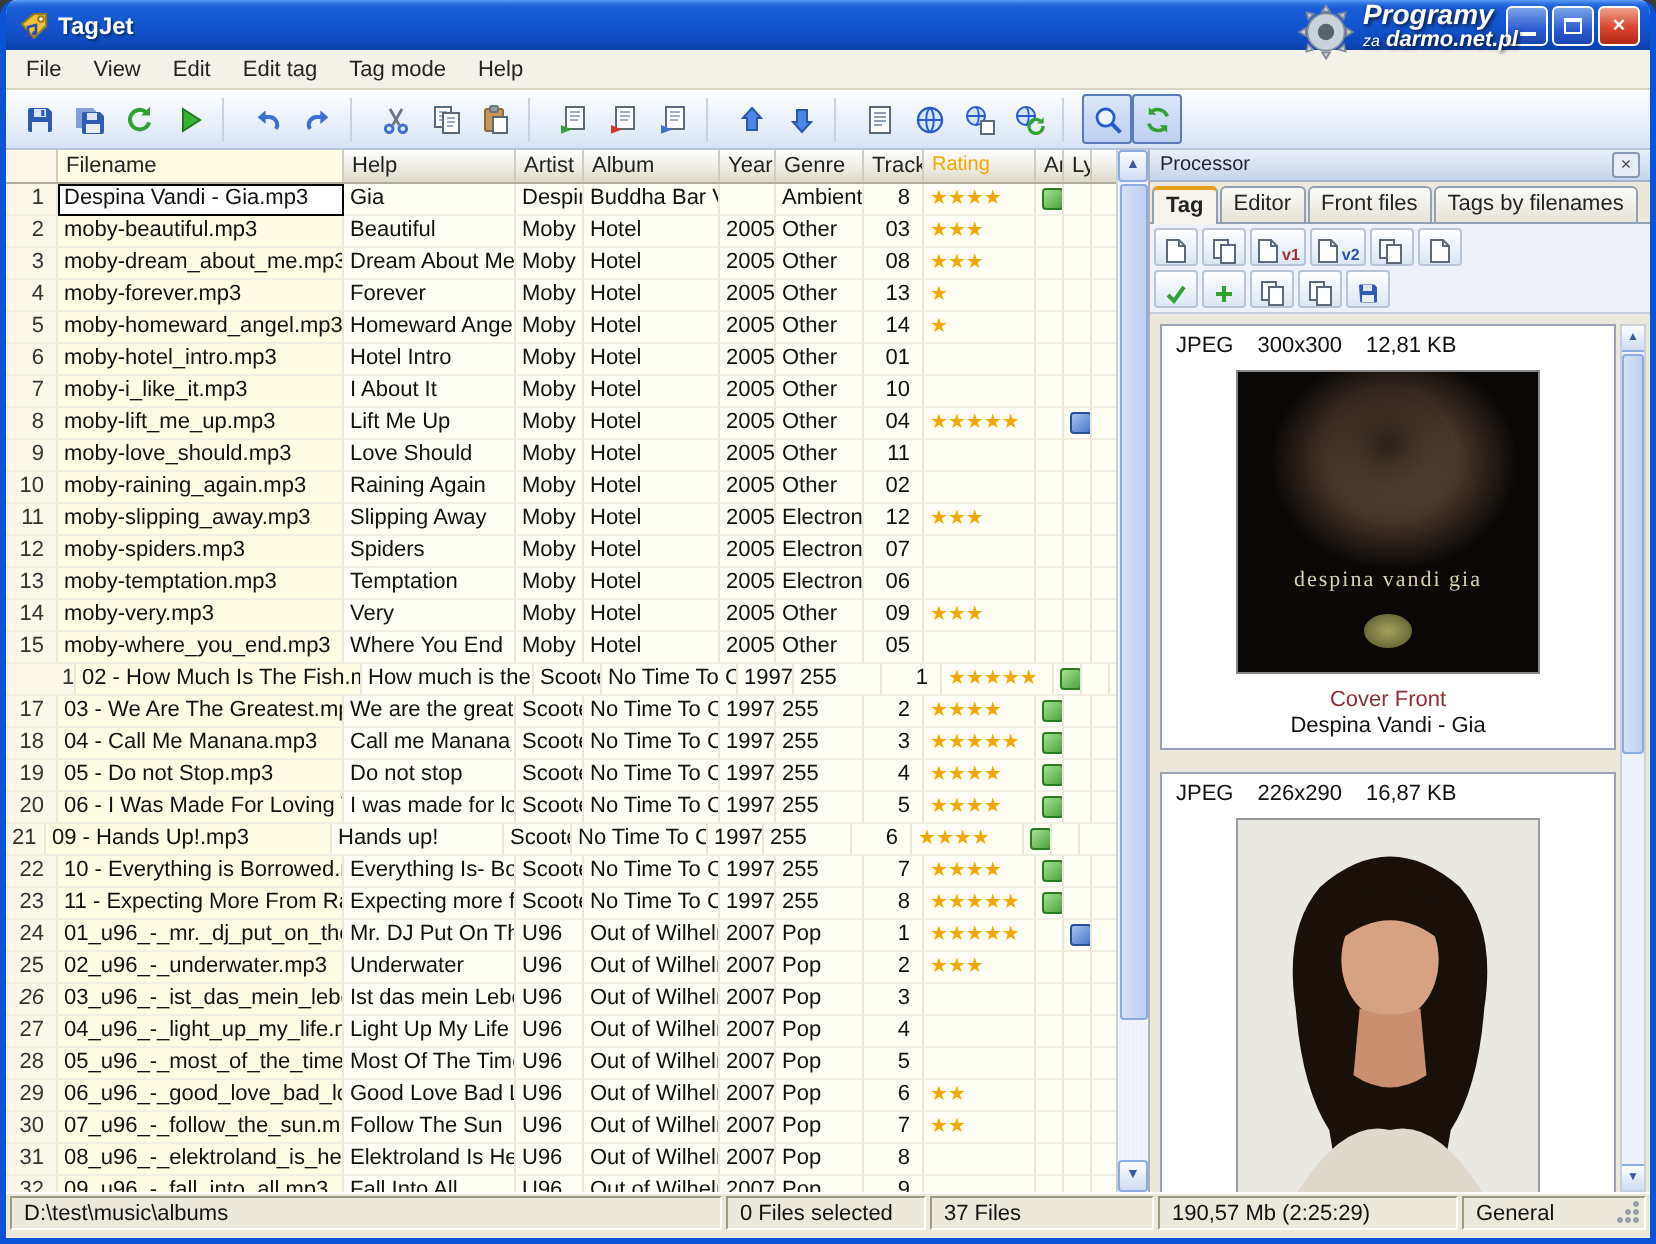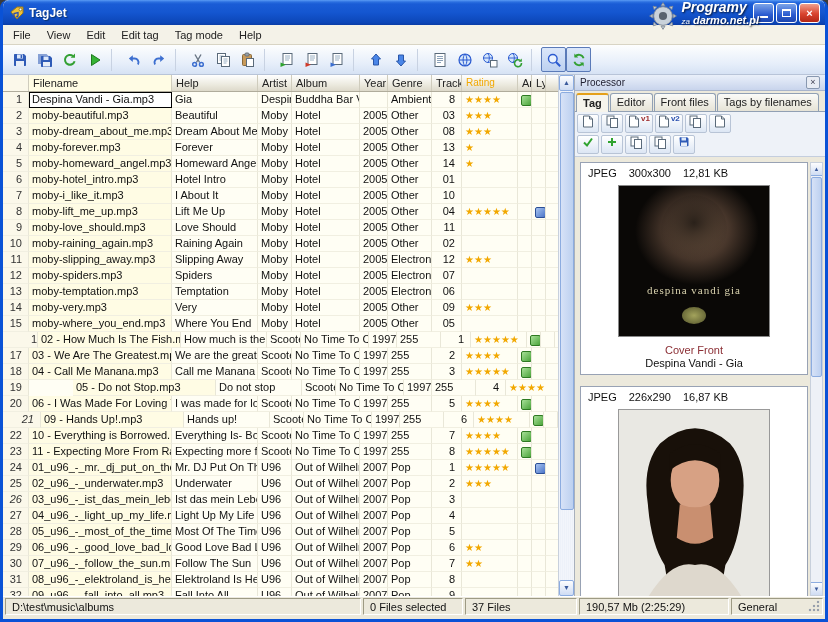--- a/index.html
+++ b/index.html
@@ -60,21 +60,21 @@
 
   
   .panel{flex:1;display:flex;flex-direction:column;background:#ece9dc;min-width:0;}
   .panel-cap{height:16px;background:linear-gradient(180deg,#eaf0fa,#c8d4ec);border-bottom:1px solid #a8b4cc;display:flex;align-items:center;font-size:10px;padding:0 5px;color:#223;}
   .panel-close{margin-left:auto;width:14px;height:13px;border:1px solid #8898b0;background:#e8ecf4;font-size:9px;line-height:11px;text-align:center;color:#445;border-radius:2px;}
   .tabs{display:flex;align-items:flex-end;height:21px;padding:2px 1px 0;border-bottom:1px solid #91a0b4;}
   .tab{font-size:11px;padding:2px 6px 3px;border:1px solid #91a0b4;border-bottom:none;border-radius:3px 3px 0 0;background:linear-gradient(180deg,#fbfbf8,#e6e3d6);margin-right:1px;white-space:nowrap;overflow:hidden;color:#222;}
   .tab.active{background:#f6f4ec;font-weight:bold;position:relative;top:1px;border-top:2px solid #e5a01a;}
   .ptool{background:#eef2f8;border-bottom:1px solid #c4cede;padding:1px 2px;}
   .ptool-row{display:flex;gap:2px;padding:1px 0;}
-  .mbtn{min-width:22px;height:19px;display:flex;align-items:flex-start;justify-content:center;border:1px solid #b8c4d6;border-radius:2px;background:linear-gradient(180deg,#ffffff,#dce6f4);gap:1px;padding:0 2px;}
+  .mbtn{min-width:22px;height:19px;display:flex;align-items:flex-end;justify-content:center;border:1px solid #b8c4d6;border-radius:2px;background:linear-gradient(180deg,#ffffff,#dce6f4);gap:1px;padding:0 2px;}
   .vlabel{font-size:8px;font-weight:bold;line-height:8px;}
   .v1{color:#a03030;}.v2{color:#2a50b0;}
 
   .cards{flex:1;overflow:hidden;padding:5px 17px 0 5px;position:relative;}
   .card{background:#fff;border:1px solid #98a2b4;margin-bottom:11px;overflow:hidden;}
   .card-info{display:flex;gap:12px;font-size:11px;padding:4px 7px 2px;color:#111;}
   .cover-holder{display:flex;justify-content:center;padding:4px 0 6px;}
   .cap-type{color:#8b2e34;font-size:11px;text-align:center;line-height:14px;}
   .cap-name{font-size:11px;text-align:center;padding-bottom:5px;color:#111;}
 
@@ -571,21 +571,21 @@
             <div class="tcell c-year" style="width: 28px;">1997</div>
             <div class="tcell c-genre" style="width: 44px;">255</div>
             <div class="tcell c-track" style="width: 30px;">3</div>
             <div class="tcell c-rating" style="width: 56px;">★★★★★</div>
             <div class="tcell c-art" style="width: 14px;"><span class="chip chip-art"></span></div>
             <div class="tcell c-lyr" style="width: 14px;"></div>
             <div class="tcell c-fill"></div>
           </div>
           <div class="trow">
             <div class="tcell c-num" style="width: 26px;">19</div>
-            <div class="tcell c-file" style="width: 143px; margin-left: 44px;">05 - Do not Stop.mp3</div>
+            <div class="tcell c-file" style="width: 143px;">05 - Do not Stop.mp3</div>
             <div class="tcell c-title" style="width: 86px;">Do not stop</div>
             <div class="tcell c-artist" style="width: 34px;">Scooter</div>
             <div class="tcell c-album" style="width: 68px;">No Time To Chill</div>
             <div class="tcell c-year" style="width: 28px;">1997</div>
             <div class="tcell c-genre" style="width: 44px;">255</div>
             <div class="tcell c-track" style="width: 30px;">4</div>
             <div class="tcell c-rating" style="width: 56px;">★★★★</div>
             <div class="tcell c-art" style="width: 14px;"><span class="chip chip-art"></span></div>
             <div class="tcell c-lyr" style="width: 14px;"></div>
             <div class="tcell c-fill"></div>
@@ -598,21 +598,21 @@
             <div class="tcell c-album" style="width: 68px;">No Time To Chill</div>
             <div class="tcell c-year" style="width: 28px;">1997</div>
             <div class="tcell c-genre" style="width: 44px;">255</div>
             <div class="tcell c-track" style="width: 30px;">5</div>
             <div class="tcell c-rating" style="width: 56px;">★★★★</div>
             <div class="tcell c-art" style="width: 14px;"><span class="chip chip-art"></span></div>
             <div class="tcell c-lyr" style="width: 14px;"></div>
             <div class="tcell c-fill"></div>
           </div>
           <div class="trow">
-            <div class="tcell c-num" style="width: 38px; font-style: italic;">21</div>
+            <div class="tcell c-num" style="width: 20px;">21</div>
             <div class="tcell c-file" style="width: 143px;">09 - Hands Up!.mp3</div>
             <div class="tcell c-title" style="width: 86px;">Hands up!</div>
             <div class="tcell c-artist" style="width: 34px;">Scooter</div>
             <div class="tcell c-album" style="width: 68px;">No Time To Chill</div>
             <div class="tcell c-year" style="width: 28px;">1997</div>
             <div class="tcell c-genre" style="width: 44px;">255</div>
             <div class="tcell c-track" style="width: 30px;">6</div>
             <div class="tcell c-rating" style="width: 56px;">★★★★</div>
             <div class="tcell c-art" style="width: 14px;"><span class="chip chip-art"></span></div>
             <div class="tcell c-lyr" style="width: 14px;"></div>

